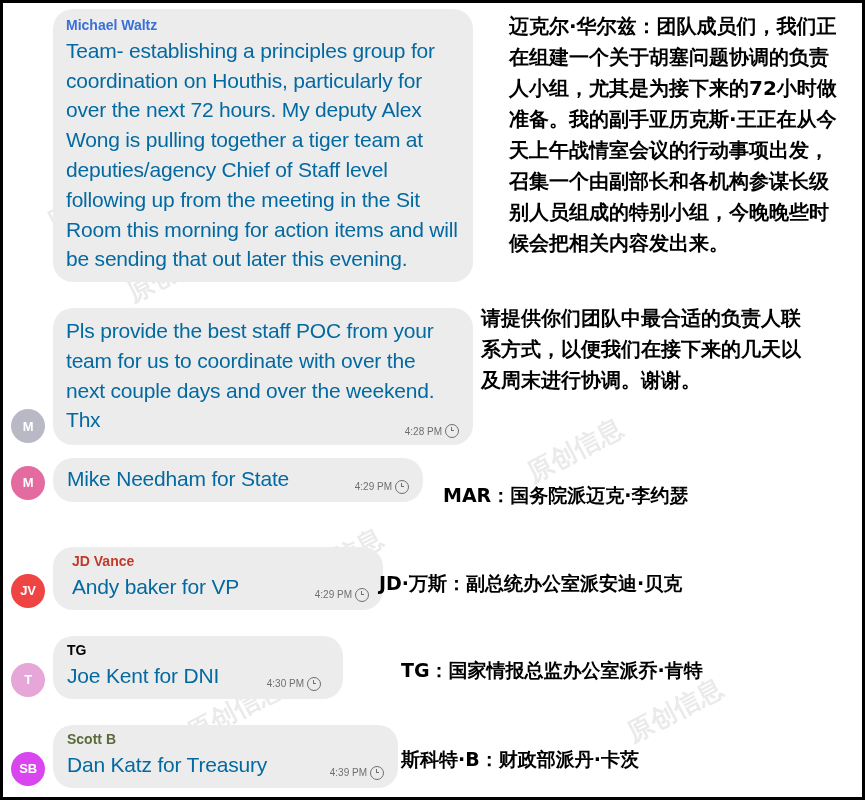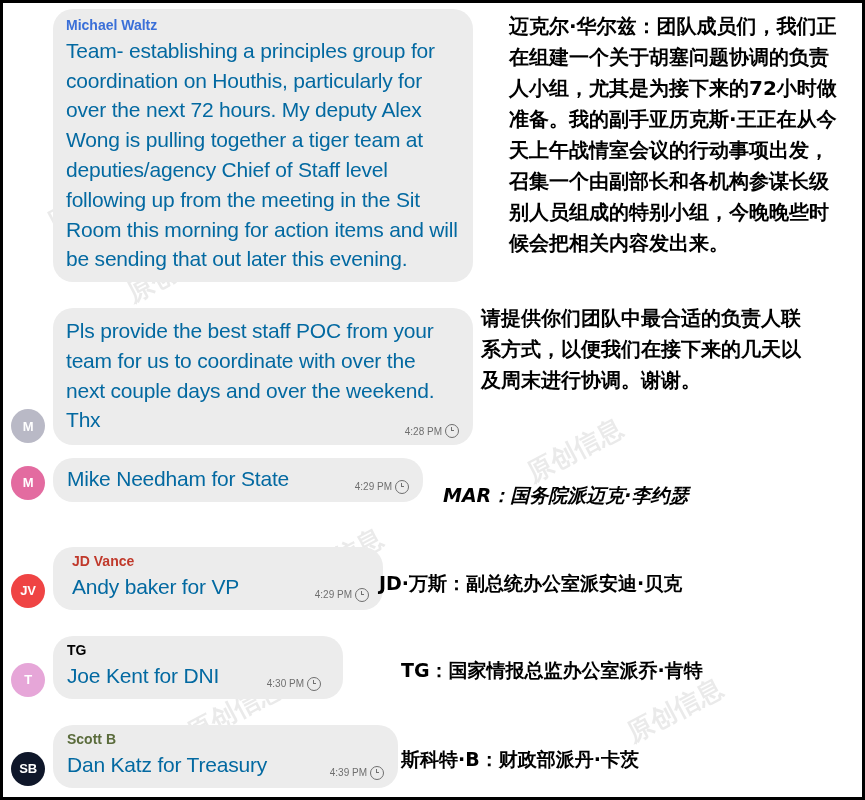--- a/index.html
+++ b/index.html
@@ -221,35 +221,35 @@
         <div class="sender" style="color:#000000;">TG</div>
         <div class="body-text">Joe Kent for DNI</div>
         <div class="meta meta-inline" style="right:22px; bottom:8px;">
           <span>4:30 PM</span>
           <span class="clock"></span>
         </div>
       </div>
     </div>
 
     <div class="msg-row row-short" style="left:8px; top:722px;">
-      <div class="avatar" style="background:#0f172a;">SB</div>
+      <div class="avatar" style="background:#d946ef;">SB</div>
       <div class="bubble" style="width:345px;">
         <div class="sender" style="color:#5a6b3b;">Scott B</div>
         <div class="body-text">Dan Katz for Treasury</div>
         <div class="meta meta-inline" style="right:14px; bottom:8px;">
           <span>4:39 PM</span>
           <span class="clock"></span>
         </div>
       </div>
     </div>
 
   </div>
 
   <div class="trans-col">
     <div class="trans" style="left:8px; top:8px; width:330px;margin-left:28px;">迈克尔·华尔兹：团队成员们，我们正在组建一个关于胡塞问题协调的负责人小组，尤其是为接下来的72小时做准备。我的副手亚历克斯·王正在从今天上午战情室会议的行动事项出发，召集一个由副部长和各机构参谋长级别人员组成的特别小组，今晚晚些时候会把相关内容发出来。</div>
     <div class="trans" style="left:8px; top:300px; width:320px;">请提供你们团队中最合适的负责人联系方式，以便我们在接下来的几天以及周末进行协调。谢谢。</div>
-    <div class="trans small" style="left:-30px; top:478px; width:380px;font-style:italic;">MAR：国务院派迈克·李约瑟</div>
+    <div class="trans small" style="left:-30px; top:478px; width:380px;">MAR：国务院派迈克·李约瑟</div>
     <div class="trans small" style="left:-94px; top:566px; width:420px;">JD·万斯：副总统办公室派安迪·贝克</div>
     <div class="trans small" style="left:-72px; top:653px; width:420px;">TG：国家情报总监办公室派乔·肯特</div>
     <div class="trans small" style="left:-72px; top:742px; width:400px;">斯科特·B：财政部派丹·卡茨</div>
   </div>
 
 </div>
 
 </body></html>

